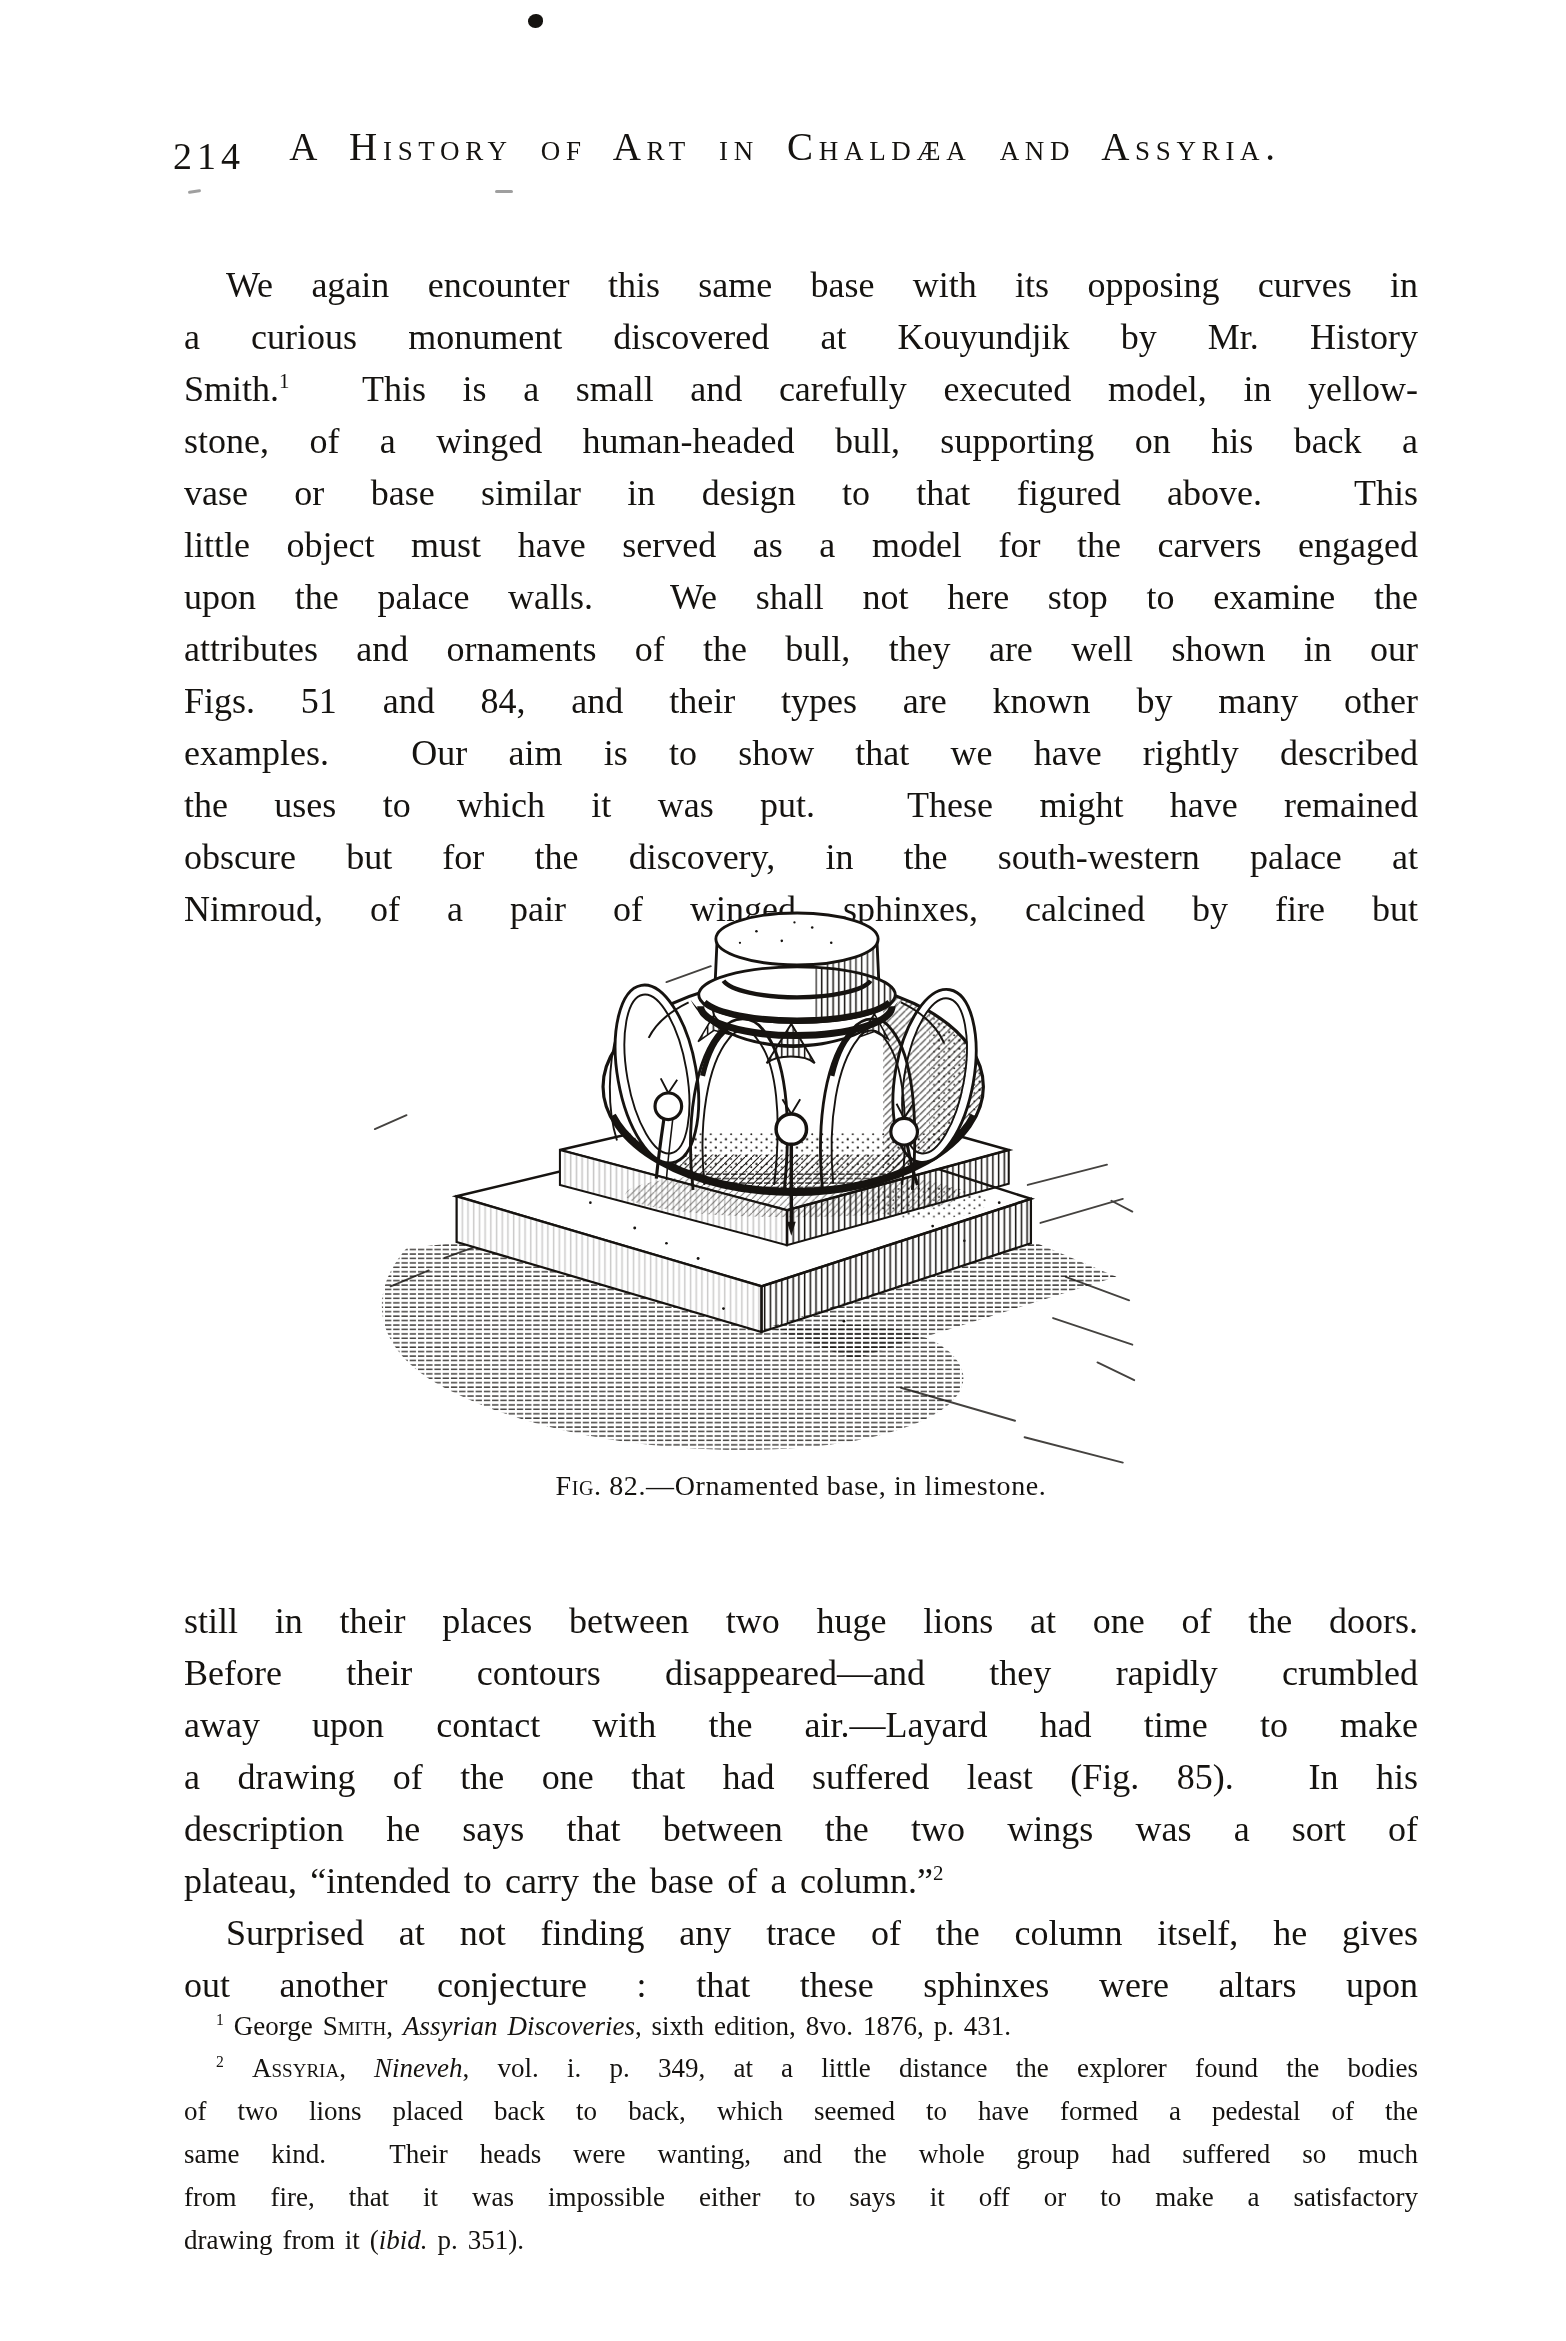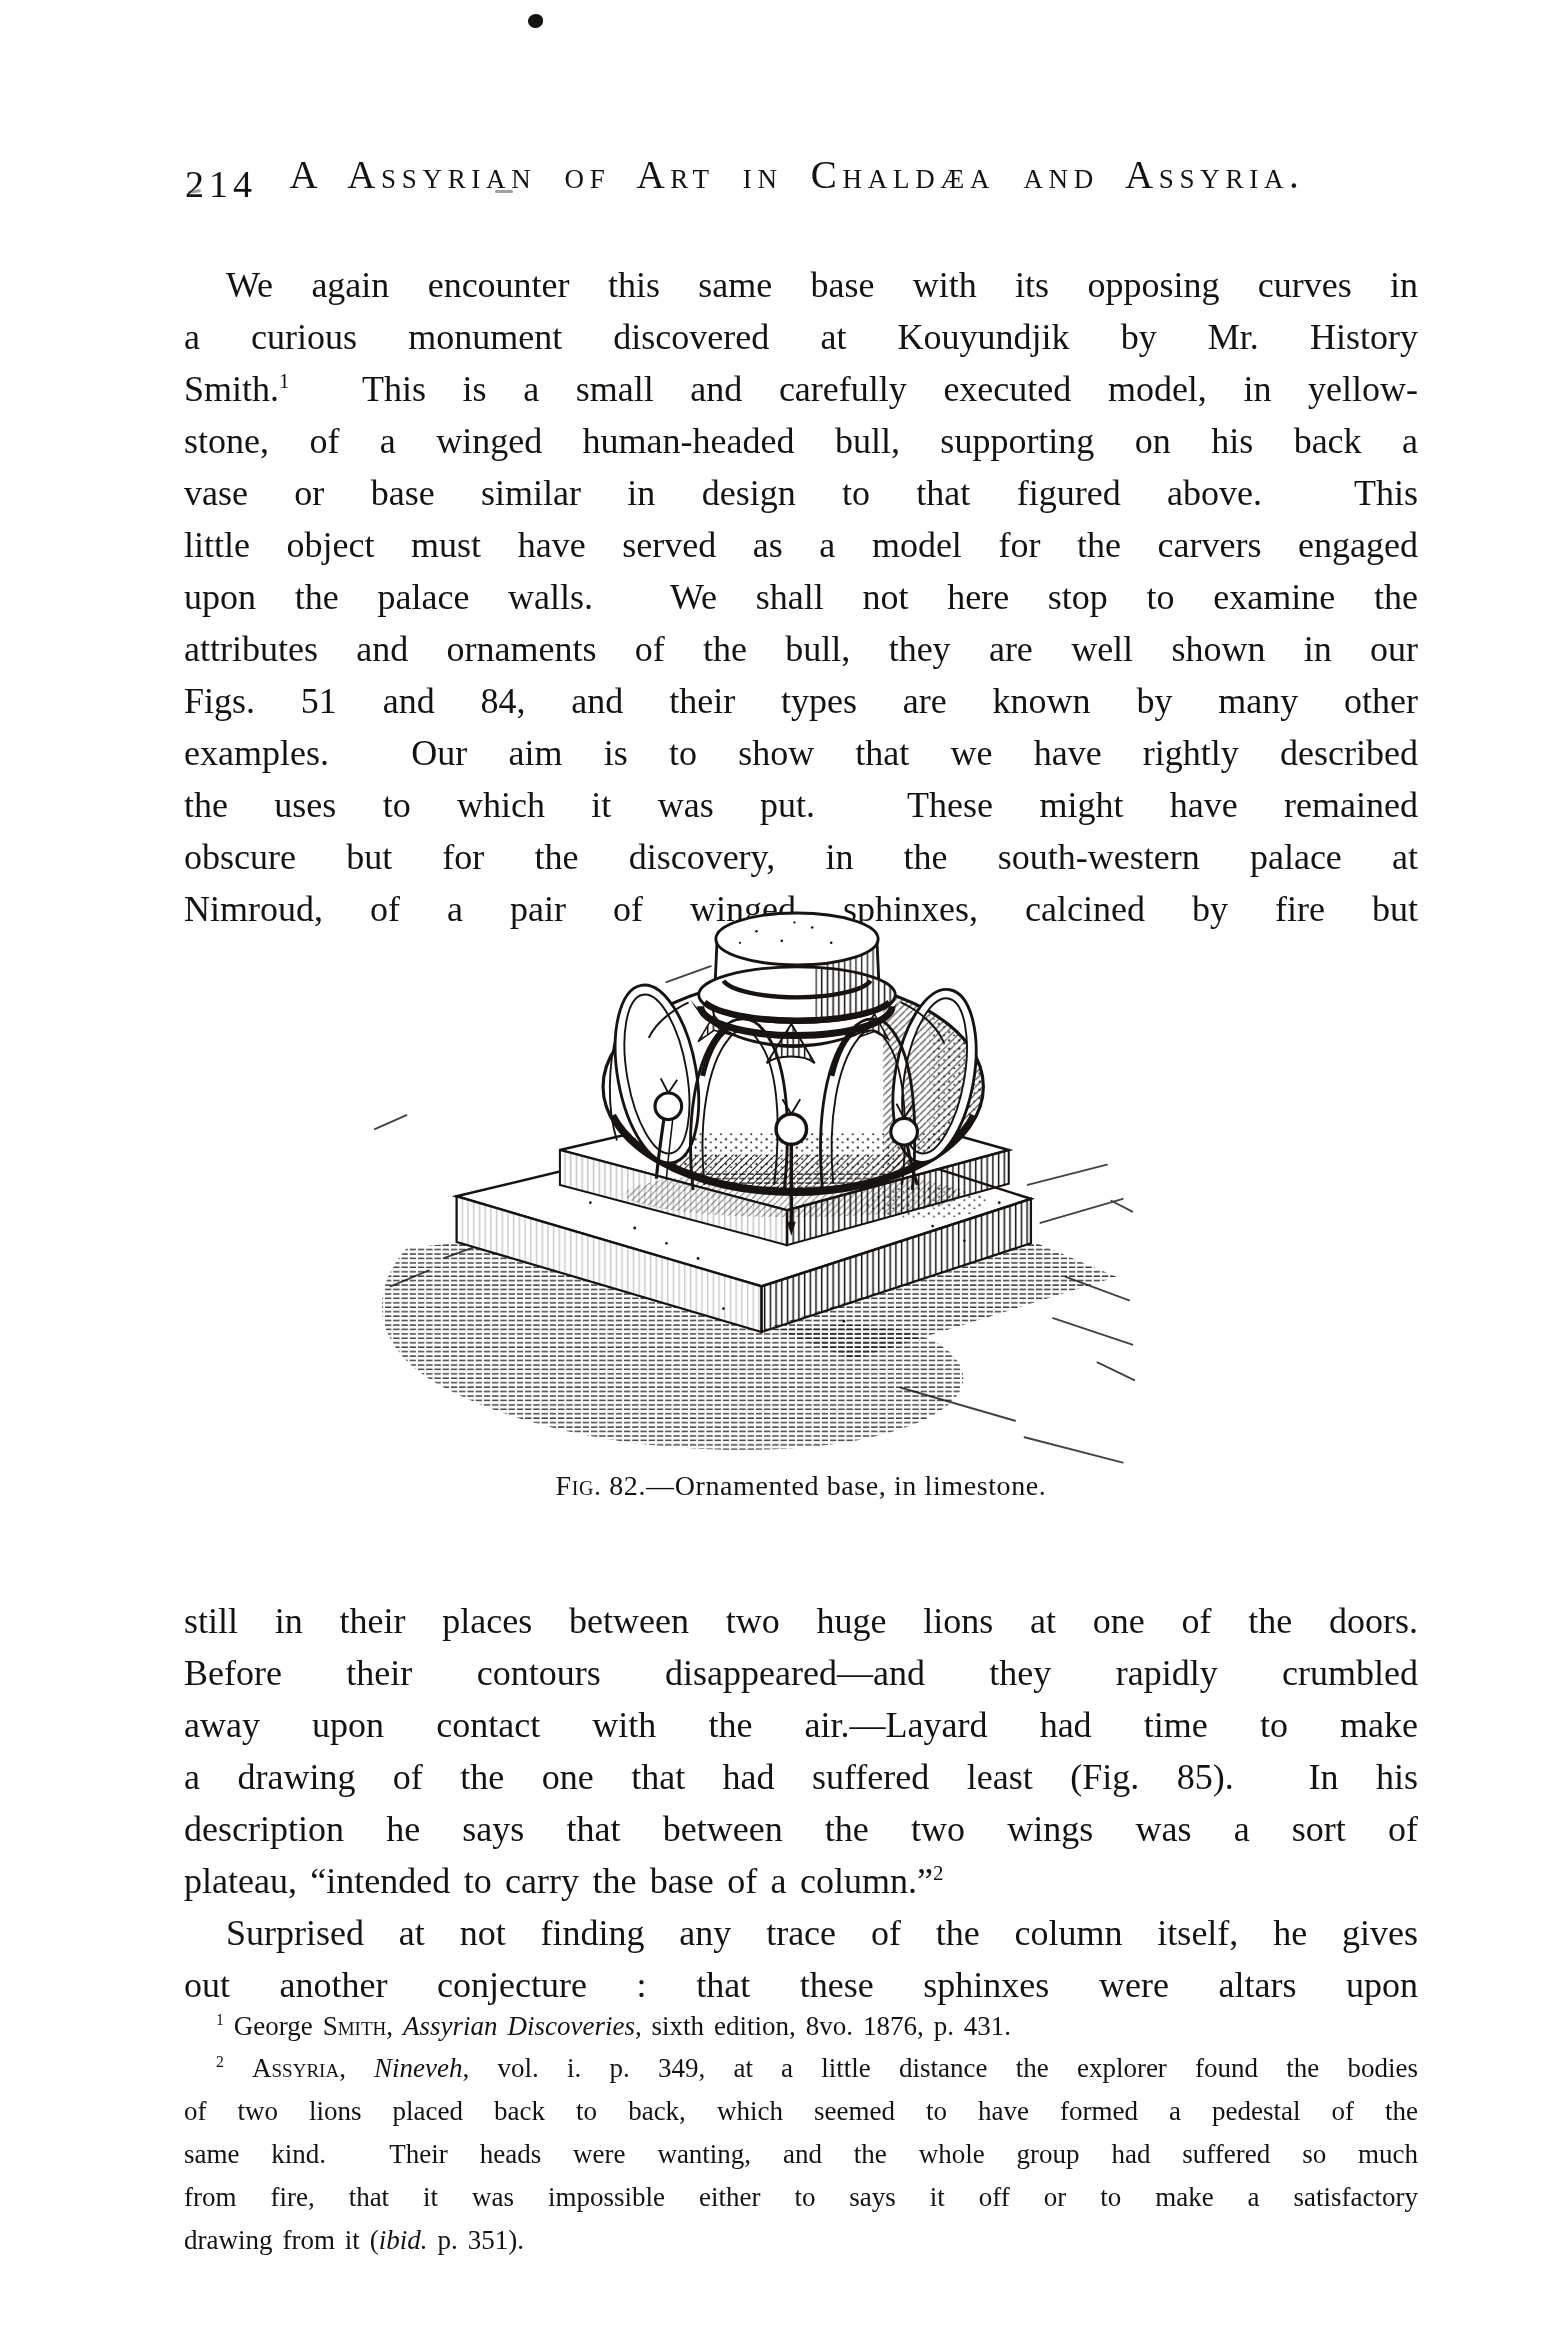--- a/index.html
+++ b/index.html
@@ -1,19 +1,19 @@
 <!DOCTYPE html>
 <html style="font-size:10px"><head>
 <meta charset="utf-8">
 <style>
   html,body{margin:0;padding:0;background:#d9d9d9;}
   .page{position:relative;width:1567px;height:2342px;background:#ffffff;
         font-family:"Liberation Serif","DejaVu Serif",serif;color:#151310;overflow:hidden;}
   
-  .runhead{position:absolute;left:180px;top:124px;width:1234px;height:70px;margin-top:28px;}
+  .runhead{position:absolute;left:168px;top:124px;width:1234px;height:70px;}
   .pagenum{position:absolute;left:5px;top:10px;font-size:38px;letter-spacing:5px;}
   .runtitle{display:block;text-align:center;font-variant:small-caps;font-size:39px;
             letter-spacing:5.7px;word-spacing:12.7px;white-space:nowrap;}
   
   .blot{position:absolute;left:528px;top:14px;width:15px;height:14px;background:#151310;border-radius:54% 46% 50% 50%;}
   .artifact{position:absolute;background:#6b6b6b;opacity:.65;border-radius:1.9px;}
   .a1{left:188px;top:190px;width:12.7px;height:3.2px;transform:rotate(-8deg);}
   .a2{left:495px;top:190px;width:18px;height:2.5px;}
   
   .para{position:absolute;left:184px;width:1234px;margin-top:46px;}
@@ -36,21 +36,21 @@
 <body>
 
 <div class="page">
 
   <div class="blot"></div>
   <div class="artifact a1"></div>
   <div class="artifact a2"></div>
 
   <header class="runhead">
     <span class="pagenum">214</span>
-    <span class="runtitle">A Assyrian of Art in Chaldæa and Assyria.</span>
+    <span class="runtitle">A History of Art in Chaldæa and Assyria.</span>
   </header>
 
   <section class="para p-body" style="top:213px">
       <div class="tline j ind">We again encounter this same base with its opposing curves in</div>
       <div class="tline j">a curious monument discovered at Kouyundjik by Mr. History</div>
       <div class="tline j">Smith.<sup>1</sup>&nbsp; This is a small and carefully executed model, in yellow-</div>
       <div class="tline j">stone, of a winged human-headed bull, supporting on his back a</div>
       <div class="tline j">vase or base similar in design to that figured above.&nbsp; This</div>
       <div class="tline j">little object must have served as a model for the carvers engaged</div>
       <div class="tline j">upon the palace walls.&nbsp; We shall not here stop to examine the</div>

